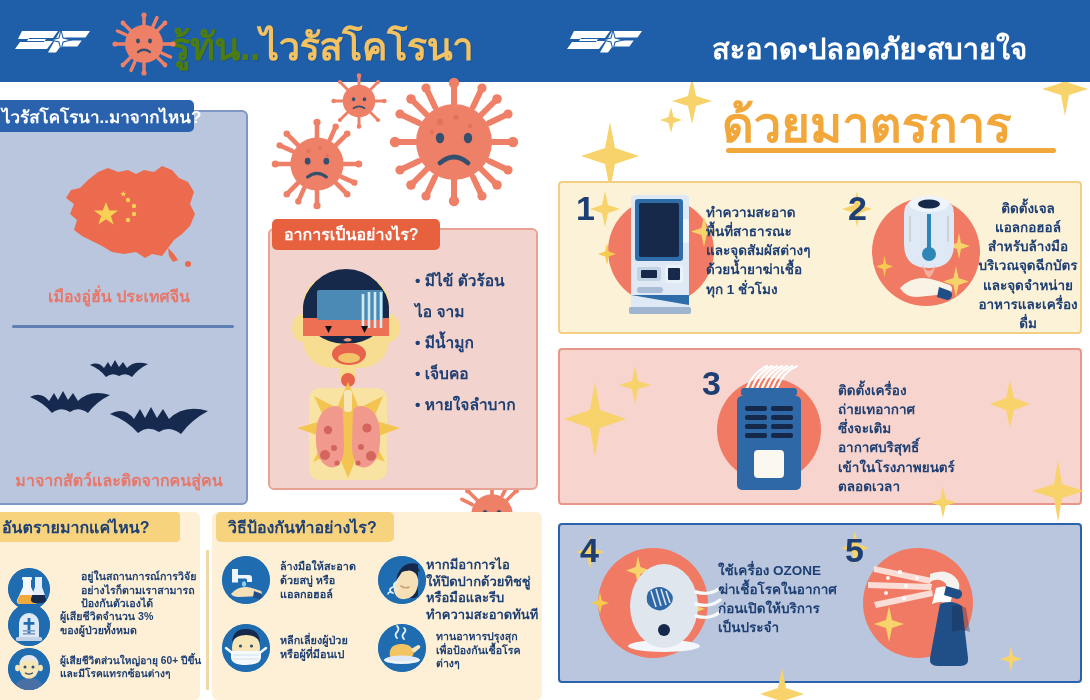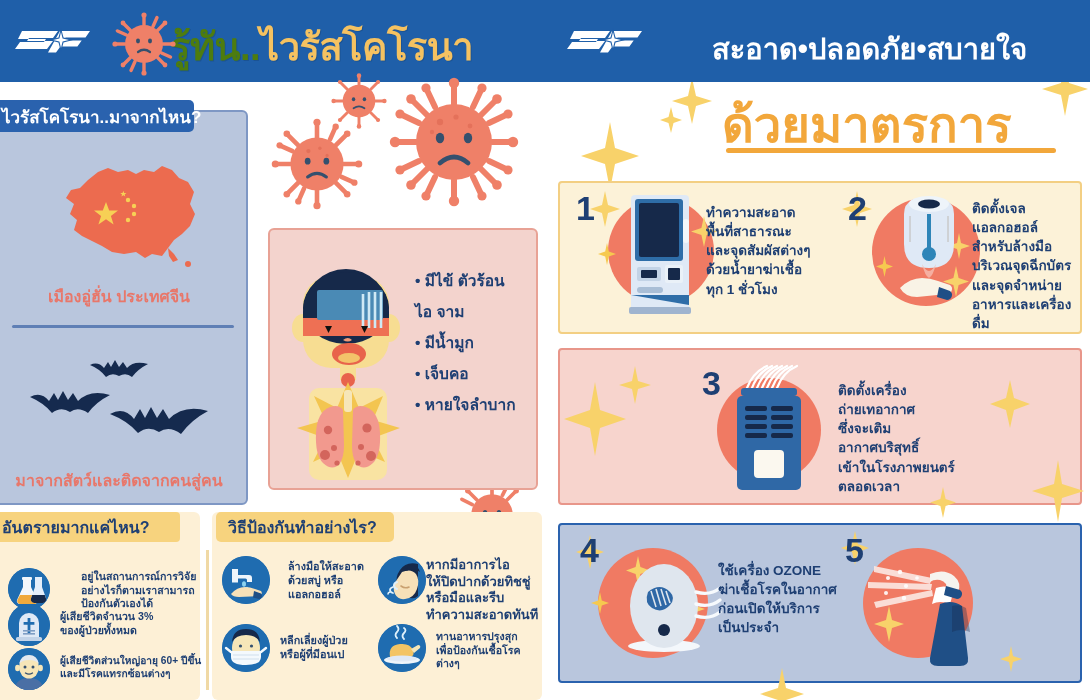--- a/index.html
+++ b/index.html
@@ -444,20 +444,23 @@
   </span>
   <span style="position:absolute;left:108px;top:400px;">
     <svg width="102" height="50" viewBox="0 0 102 50">
       <path d="M2 14 Q16 6 26 19 L32 9 L37 18 L43 7 L49 18 L55 9 L61 19 Q76 4 100 11
                Q83 20 73 34 Q61 25 51 32 Q40 25 30 33 Q20 21 2 14 Z" fill="#152a4e"></path>
     </svg>
   </span>
   <div class="origin-cap" style="top:468px;">มาจากสัตว์และติดจากคนสู่คน</div>
 
   <div class="panel" id="symp-panel"></div>
+  <div class="panel-tab" id="symp-tab">
+    <span>อาการเป็นอย่างไร?</span>
+  </div>
 
   <span style="position:absolute;left:287px;top:258px;">
     <svg width="118" height="228" viewBox="0 0 118 228">
 
       <ellipse cx="16" cy="70" rx="11" ry="14" fill="#f7dd92"></ellipse>
       <ellipse cx="102" cy="70" rx="11" ry="14" fill="#f7dd92"></ellipse>
 
       <rect x="16" y="18" width="86" height="92" rx="28" fill="#f7dd92"></rect>
 
       <path d="M16 54 A43 43 0 0 1 102 54 L102 60 L16 60 Z" fill="#16294a"></path>
@@ -584,21 +587,21 @@
         <circle cx="24" cy="24" r="24" fill="#1f6cb0"></circle>
         <path d="M10 13 h6 v6 h11 a3 3 0 0 1 3 3 v4 h-5 v-2 a1.5 1.5 0 0 0 -1.5 -1.5 H16 v4 h-6 Z" fill="#eef5fb"></path>
         <g fill="#8dd2ef">
             <ellipse cx="22" cy="28" rx="2" ry="2.8"></ellipse>
             <ellipse cx="25" cy="33" rx="1.6" ry="2.2"></ellipse>
           </g>
         <path d="M9 38 q6 -7 14 -7 q5 0 10 2 l6 2 a3 3 0 0 1 -2 5 l-20 1 q-6 0 -8 -3 Z" fill="#f6e0b8"></path>
         <path d="M32 35 l7 2.5 a3.2 3.2 0 0 1 -2 5.5 l-6 -1.5 Z" fill="#1f4f86"></path>
       </svg>
     </span>
-    <span class="ico-text" style="margin-left:18px;font-size:10.8px;padding-top:4px;">ล้างมือให้สะอาด
+    <span class="ico-text" style="margin-left:10px;font-size:10.8px;padding-top:4px;">ล้างมือให้สะอาด
 ด้วยสบู่ หรือ
 แอลกอฮอล์</span>
   </div>
 
   <div class="ico-row" style="left:378px;top:556px;width:165px;">
     <span class="ico-circle" style="width:48px;height:48px;">
       <svg width="48" height="48" viewBox="0 0 48 48">
         <circle cx="24" cy="24" r="24" fill="#1f6cb0"></circle>
         <path d="M40 8 q-12 -3 -18 6 q-5 7 -3 15 q2 9 10 12 q7 3 11 -1 V8 Z" fill="#16294a"></path>
         <path d="M24 16 q9 -4 14 2 q4 6 1 15 q-3 9 -12 10 q-7 1 -10 -5 q-3 -6 1 -13 Z" fill="#f6e0b8"></path>
@@ -731,21 +734,21 @@
       <circle cx="43" cy="62" r="7" fill="#2e85b8"></circle>
       <g stroke="#c8c8c8" stroke-width="1.4" fill="none">
         <path d="M24 24 v26"></path>
           <path d="M62 24 v26"></path>
       </g>
       <path d="M36 72 q7 14 14 0 q-3 12 -7 14 q-4 -2 -7 -14 Z" fill="#f6b9ab" opacity=".85"></path>
       <path d="M14 96 q10 -10 22 -10 q8 0 16 3 l12 4 a5 5 0 0 1 -3 9 l-30 3 q-12 0 -17 -9 Z" fill="#f9f3e6"></path>
       <path d="M53 95 l11 4 a5 5 0 0 1 -3 9 l-10 -3 Z" fill="#1f4f86"></path>
     </svg>
   </span>
-  <span class="mtext" style="left:972px;top:199px;width:112px;">ติดตั้งเจล
+  <span class="mtext" style="left:972px;top:199px;width:112px;text-align:center;">ติดตั้งเจล
 แอลกอฮอล์
 สำหรับล้างมือ
 บริเวณจุดฉีกบัตร
 และจุดจำหน่าย
 อาหารและเครื่องดื่ม</span>
 
   <div class="mcard" id="mcard3"></div>
 
   <span class="spark" style="left:564px;top:382px;">
     <svg width="62" height="74" viewBox="0 0 62 74">

